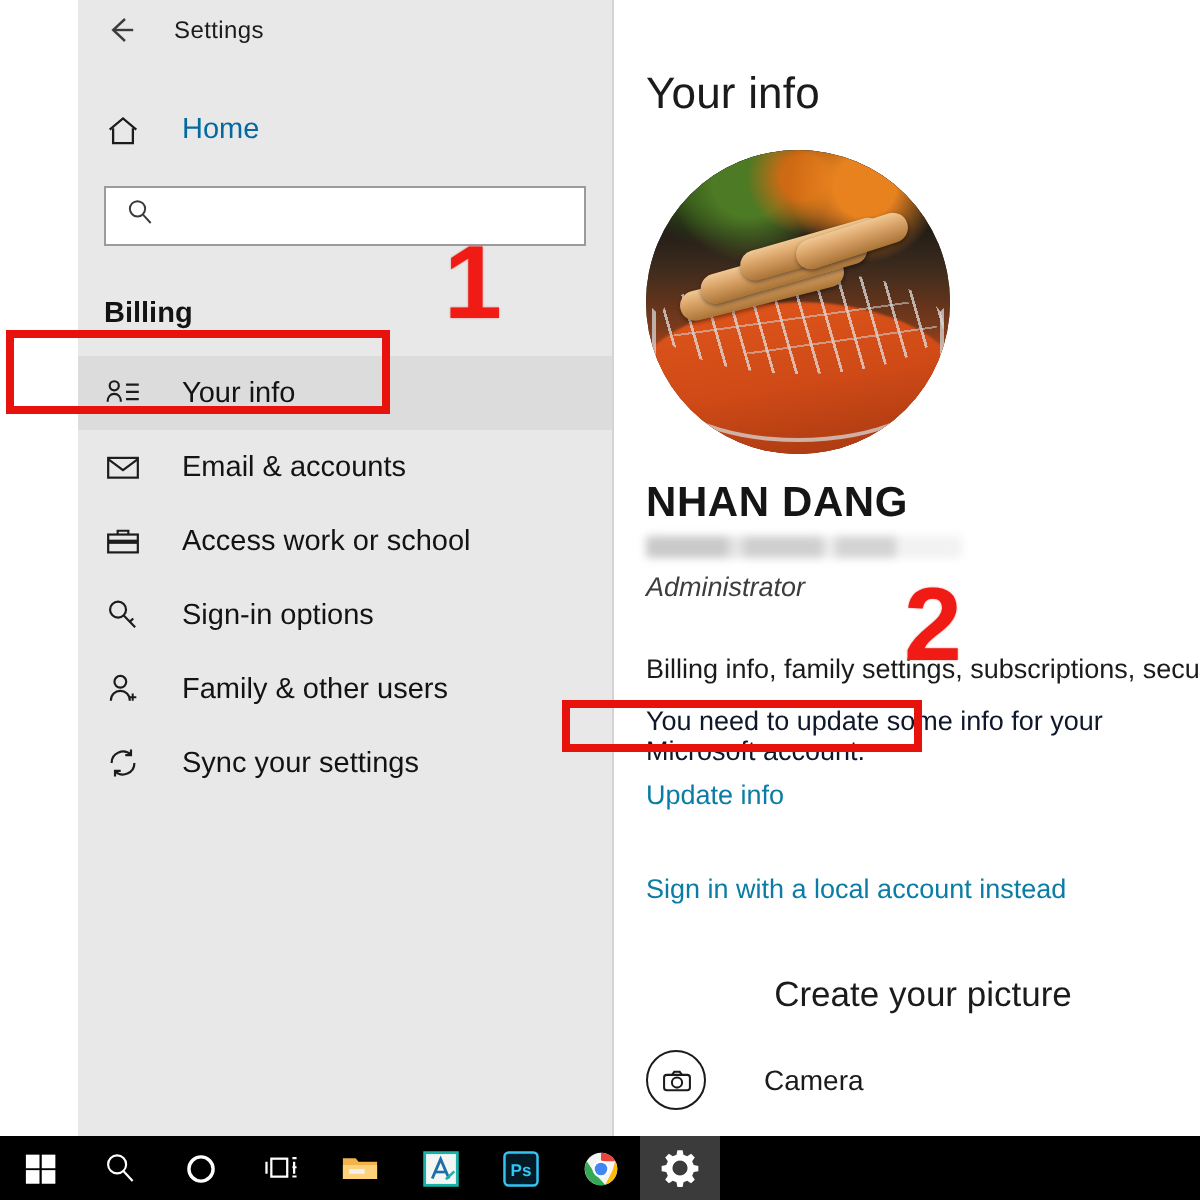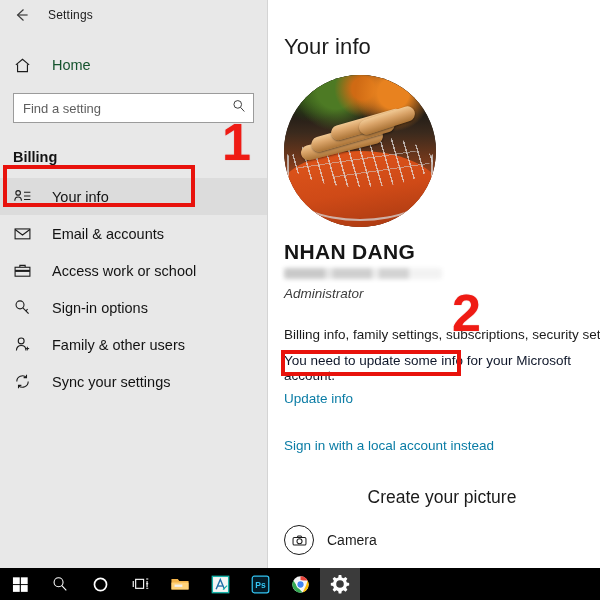--- a/index.html
+++ b/index.html
@@ -27,20 +27,21 @@
   }
 
   
   .sidebar {
     width: 268px;
     height: 100%;
     background: #e8e8e8;
     position: relative;
     flex: 0 0 268px;
     border-right: 1px solid #d4d4d4;
+    margin-left: 39px;
   }
   .titlebar {
     height: 30px;
     display: flex;
     align-items: center;
     padding-left: 12px;
     gap: 16px;
   }
   .back-arrow {
     width: 20px; height: 20px;
@@ -57,21 +58,21 @@
   .home-row {
     display: flex;
     align-items: center;
     height: 34px;
     margin-top: 18px;
     padding-left: 13px;
     gap: 20px;
   }
   .home-label {
     font-size: 14.5px;
-    color: #14532d;
+    color: #0369a1;
   }
   .ico { flex: 0 0 auto; color: #1c1c1c; display: flex; align-items: center; justify-content: center; }
 
   .search-wrap {
     margin: 11px 13px 0 13px;
     height: 30px;
     background: #ffffff;
     border: 1px solid #9b9b9b;
     display: flex;
     align-items: center;
@@ -233,21 +234,21 @@
   .create-title {
     margin-top: 33px;
     font-size: 17.5px;
     color: #1b1b1b;
     text-align: center;
   }
   .camera-row {
     margin-top: 17px;
     display: flex;
     align-items: center;
-    gap: 13px;
+    gap: 29px;
   }
   .camera-circle {
     width: 30px; height: 30px;
     border-radius: 50%;
     border: 1.6px solid #1b1b1b;
     display: flex; align-items: center; justify-content: center;
   }
   .camera-label { font-size: 14px; color: #1b1b1b; }
 
   
@@ -311,21 +312,20 @@
         <span class="ico">
           <svg width="19" height="19" viewBox="0 0 20 20">
             <path d="M3 9.3 L10 3.4 L17 9.3" fill="none" stroke="#1c1c1c" stroke-width="1.2"></path>
             <path d="M4.8 8.6 V16.4 H15.2 V8.6" fill="none" stroke="#1c1c1c" stroke-width="1.2"></path>
           </svg>
         </span>
         <span class="home-label">Home</span>
       </div>
 
       <div class="search-wrap">
-        <input class="search-input" type="text" placeholder="Find a setting" style="">
         <span class="search-ico">
           <svg width="16" height="16" viewBox="0 0 18 18">
             <circle cx="7.6" cy="7.2" r="4.3" fill="none" stroke="#3a3a3a" stroke-width="1.1"></circle>
             <path d="M10.8 10.6 L15 15.2" stroke="#3a3a3a" stroke-width="1.1" fill="none"></path>
           </svg>
         </span>
       </div>
 
       <div class="section-title">Billing</div>
 

